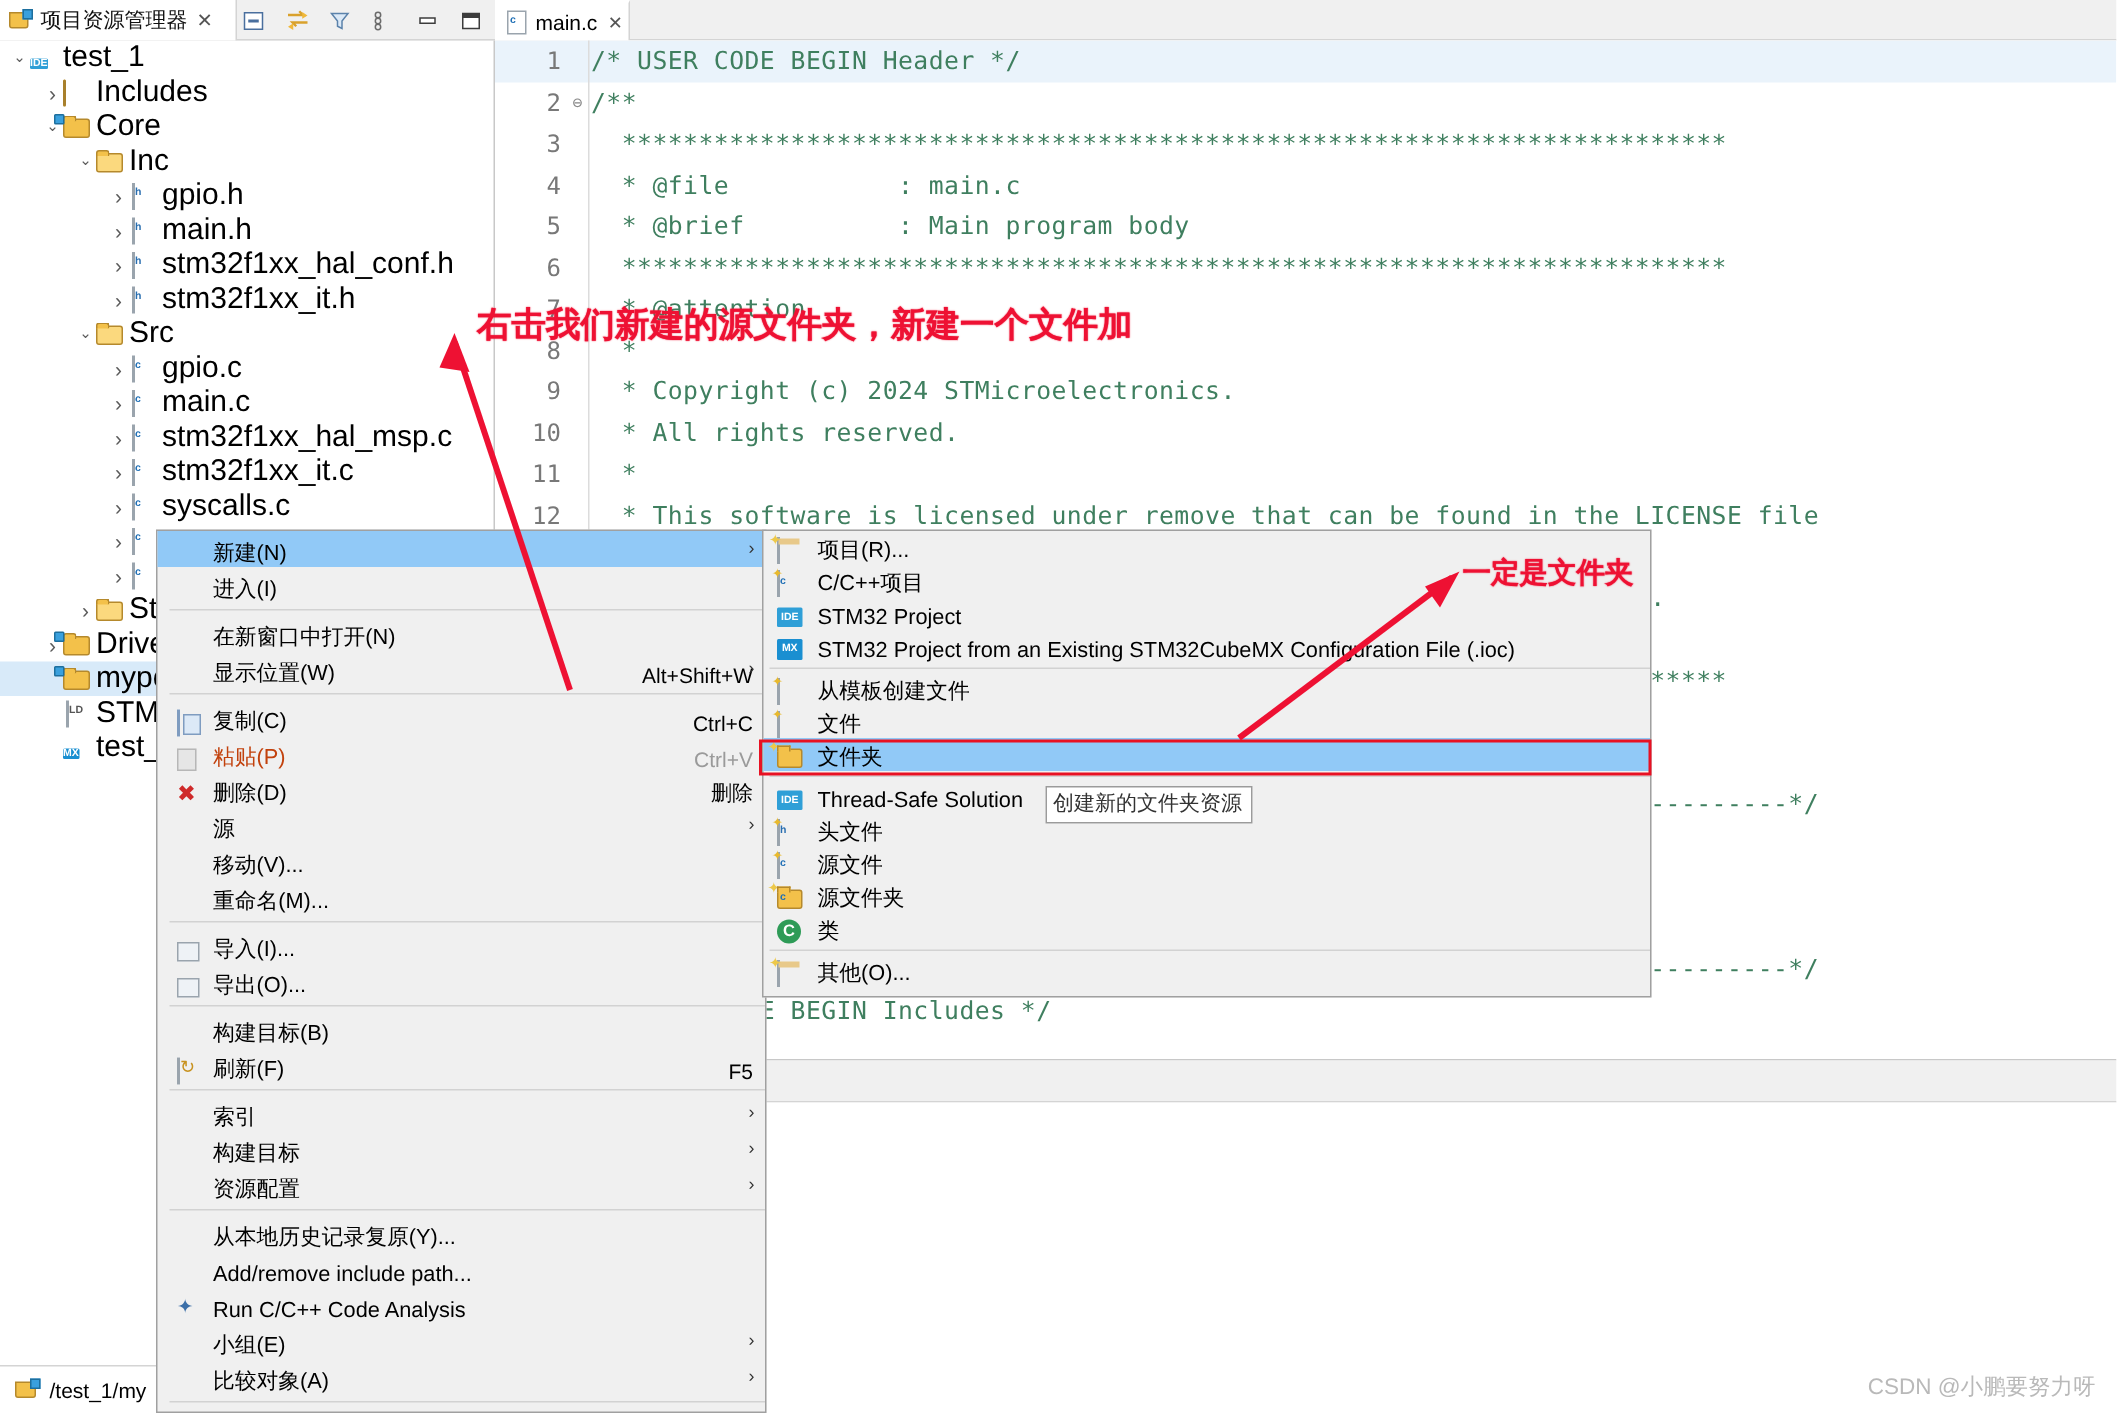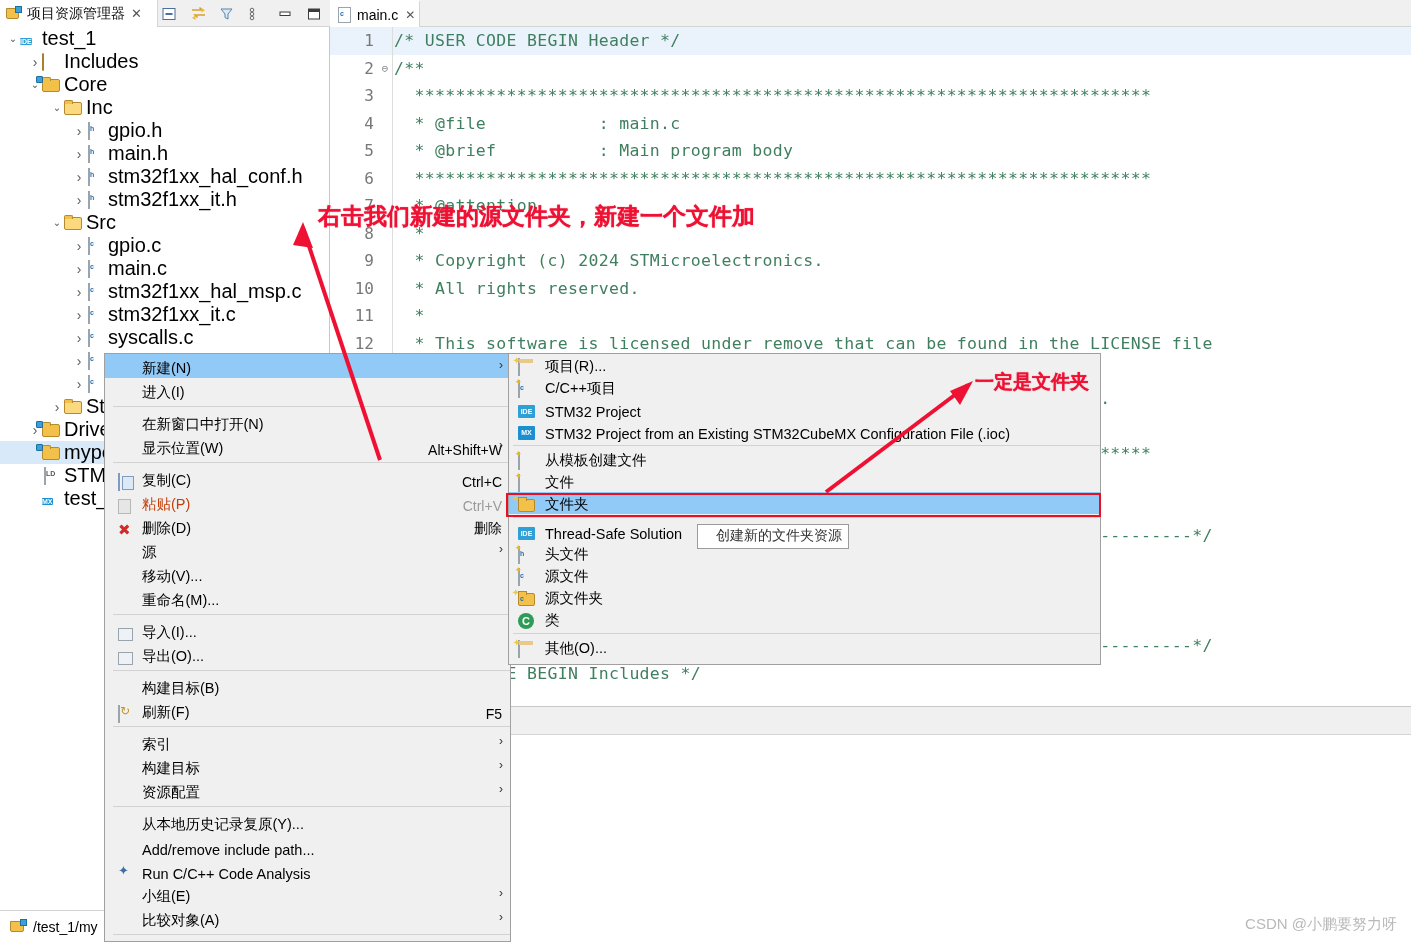--- a/index.html
+++ b/index.html
@@ -183,21 +183,21 @@
   .wand-ic:before{content:"✦";position:absolute;left:0;top:-3px;color:#3c6fa8;font-size:13px;}
   .cls-ic{width:16px;height:16px;border-radius:50%;background:#2e9b57;color:#fff;
           font-size:11px;font-weight:bold;text-align:center;line-height:16px;
           font-family:"Liberation Sans",sans-serif;}
   .tbl-ic{width:15px;height:13px;border:1px solid #7a90ad;background:#fff;position:relative;}
   .tbl-ic:before{content:"";position:absolute;left:0;top:0;width:15px;height:3px;background:#c9d8ea;}
 
   
   #tooltip{
     position:absolute; left:697px; top:524px; z-index:60;
-    background:#ffffff; border:1px solid #9b9b9b; padding:2px 6px 3px 18px;
+    background:#ffffff; border:1px solid #9b9b9b; padding:2px 6px 3px 4px;
     font-size:14px; color:#333; white-space:nowrap;
   }
 
   
   #redbox{
     position:absolute; left:506px; top:493px; width:595px; height:24px;
     border:2px solid #e81123; z-index:55; pointer-events:none;
   }
 
   

